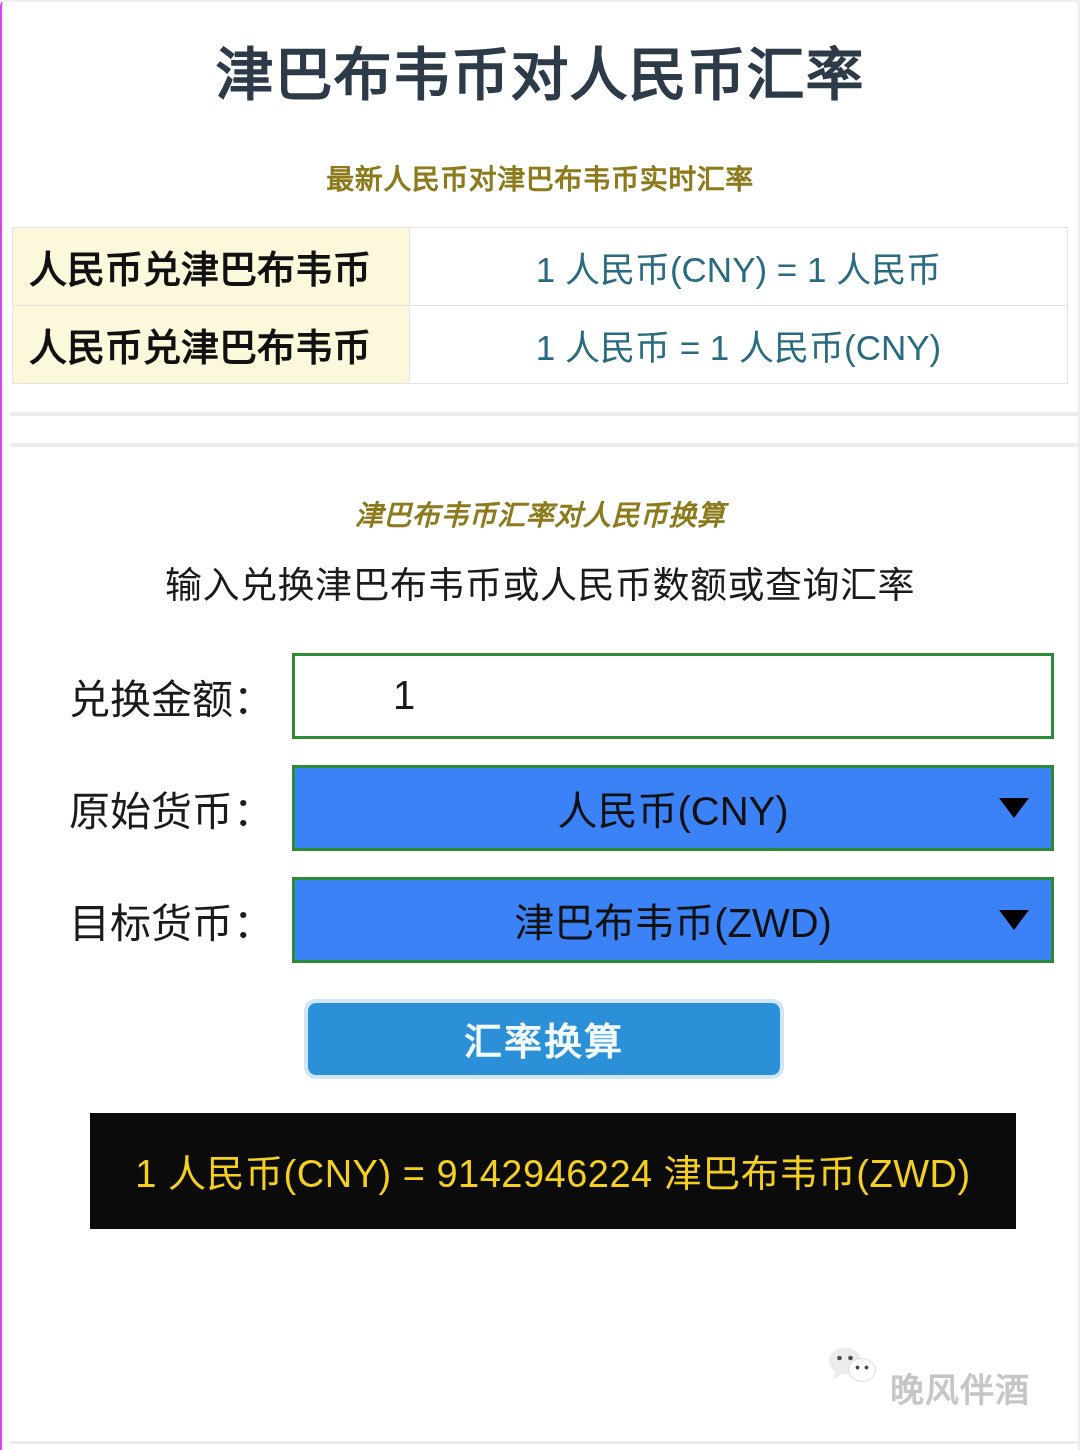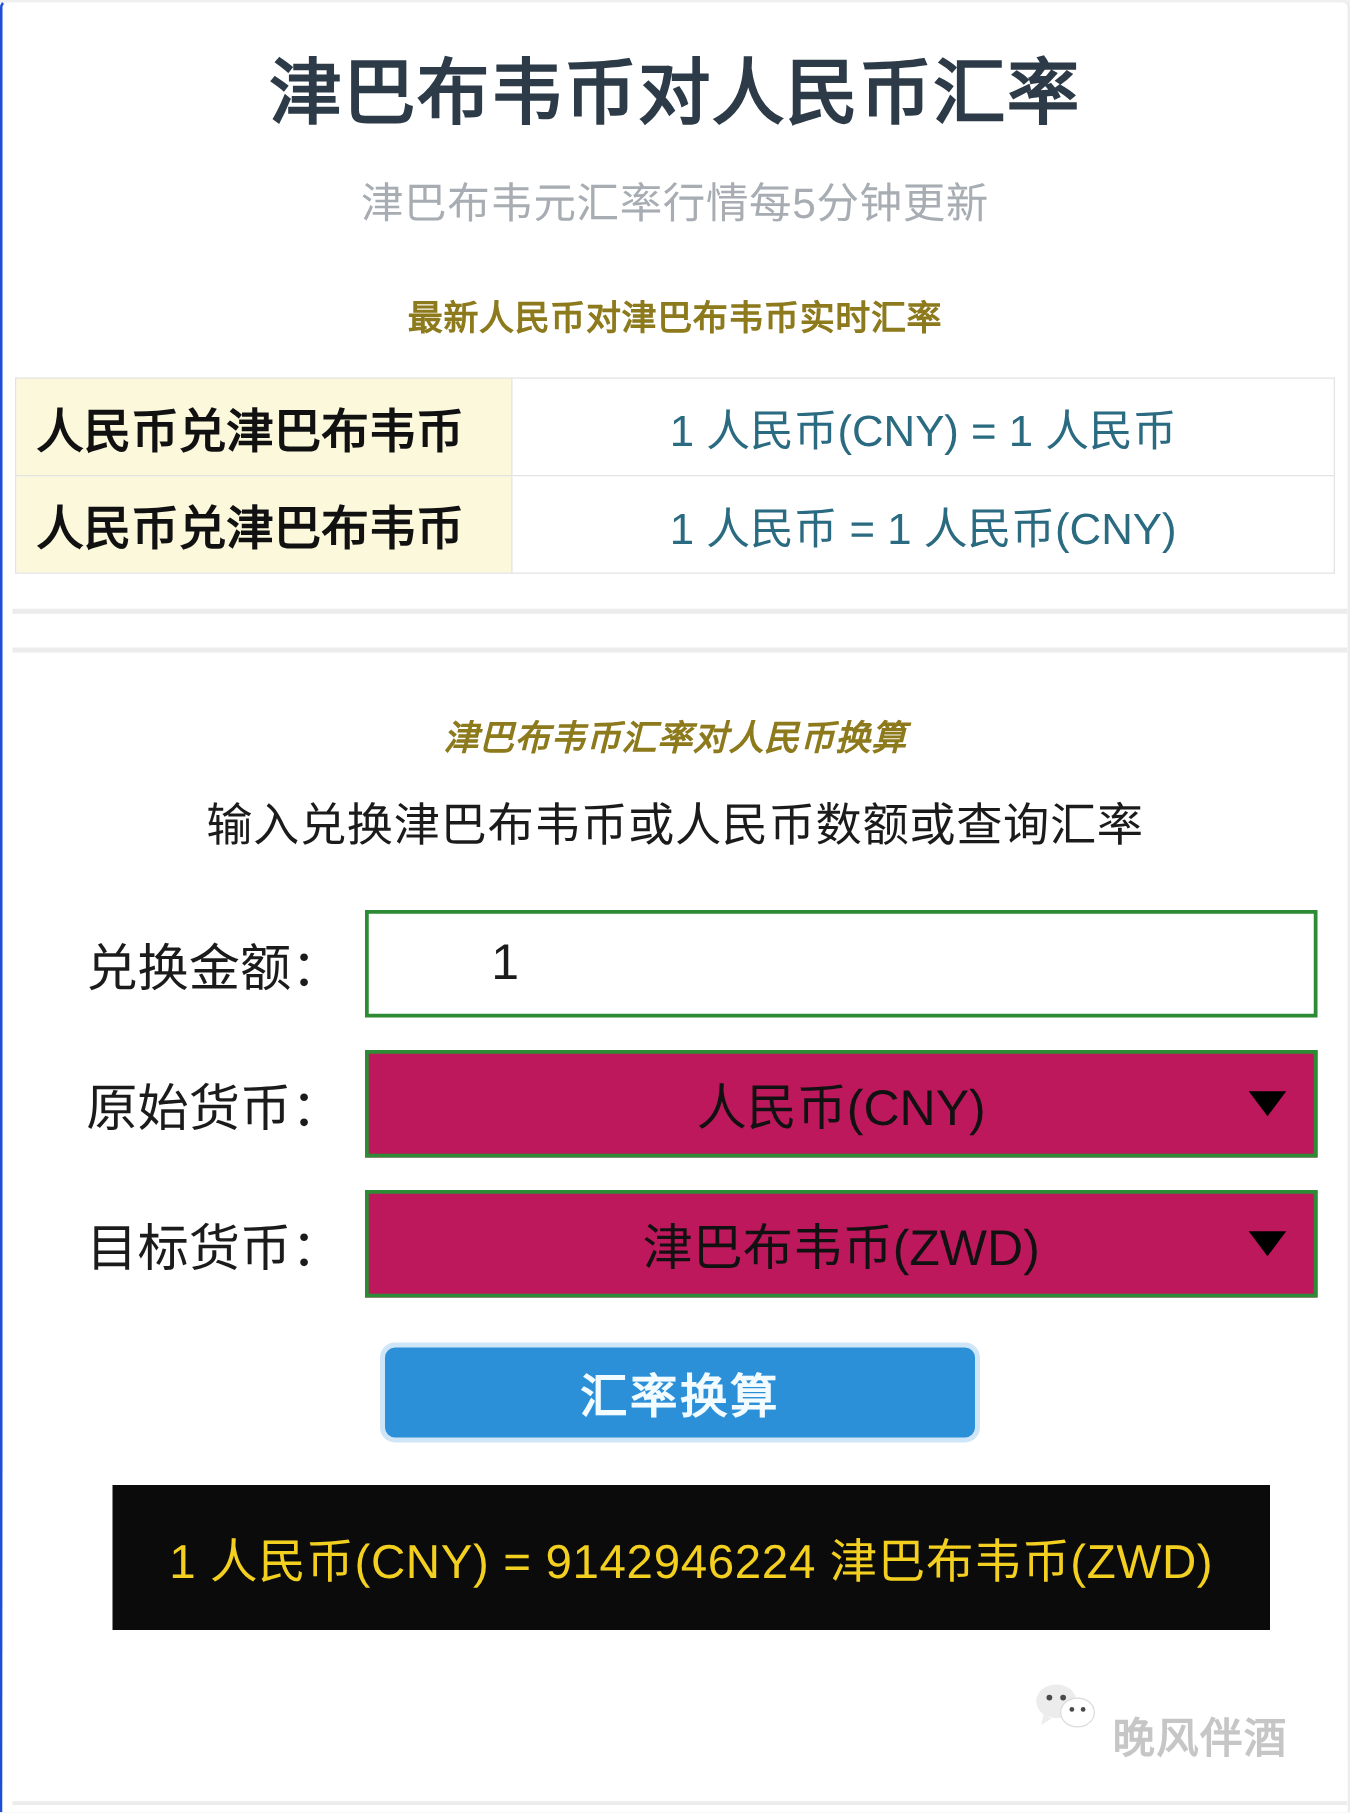--- a/index.html
+++ b/index.html
@@ -11,21 +11,21 @@
   body {
     font-family: "Liberation Sans", "DejaVu Sans", sans-serif;
     -webkit-font-smoothing: antialiased;
   }
   .page {
     position: relative;
     width: 1080px;
     height: 1450px;
     margin: 0 auto;
     background: #ffffff;
-    border-left: 2px solid #1d4ed8;
+    border-left: 2px solid #d946ef;
     border-right: 2px solid #ececec;
     border-top: 2px solid #efefef;
     border-top-left-radius: 6px;
     border-top-right-radius: 6px;
     box-sizing: border-box;
     overflow: hidden;
   }
 
   
   .title {
@@ -136,21 +136,21 @@
   }
   .field.text-field {
     background: #ffffff;
   }
   .field.text-field .value {
     padding-left: 98px;
     font-size: 40px;
     color: #1b1b1b;
   }
   .field.select-field {
-    background: #be185d;
+    background: #3b82f6;
     justify-content: center;
   }
   .field.select-field .value {
     font-size: 40px;
     color: #111111;
   }
   .caret {
     position: absolute;
     right: 22px;
     top: 50%;
@@ -234,21 +234,20 @@
     height: 3px;
     background: #ececec;
   }
 </style>
 </head>
 <body>
 
 <div class="page">
 
   <h1 class="title">津巴布韦币对人民币汇率</h1>
-  <p class="subtitle">津巴布韦元汇率行情每5分钟更新</p>
 
   <h2 class="sec-heading first">最新人民币对津巴布韦币实时汇率</h2>
 
   <table class="rate-table">
     <tbody>
       <tr>
         <td class="rate-label">人民币兑津巴布韦币</td>
         <td class="rate-value">1 人民币(CNY) = 1 人民币</td>
       </tr>
       <tr>

